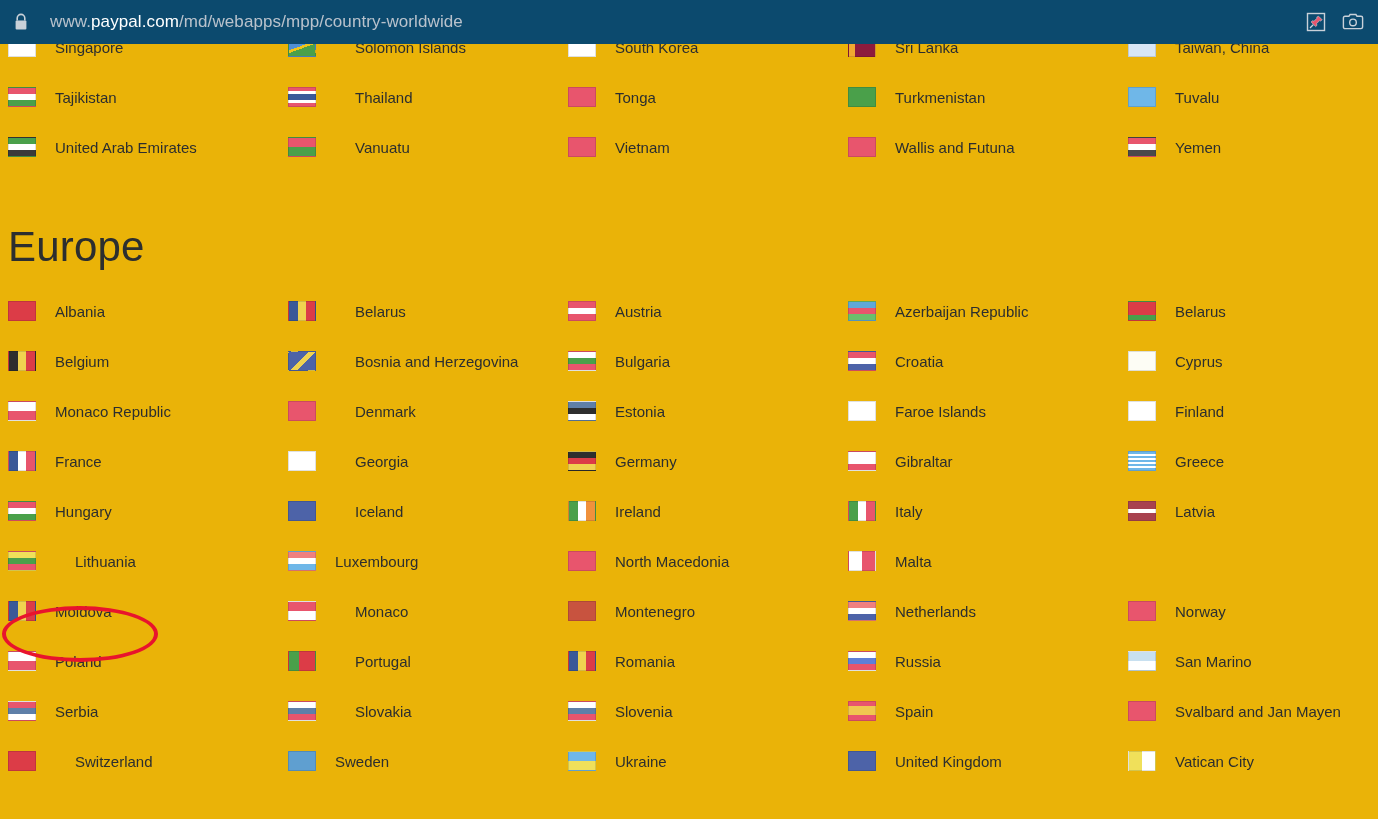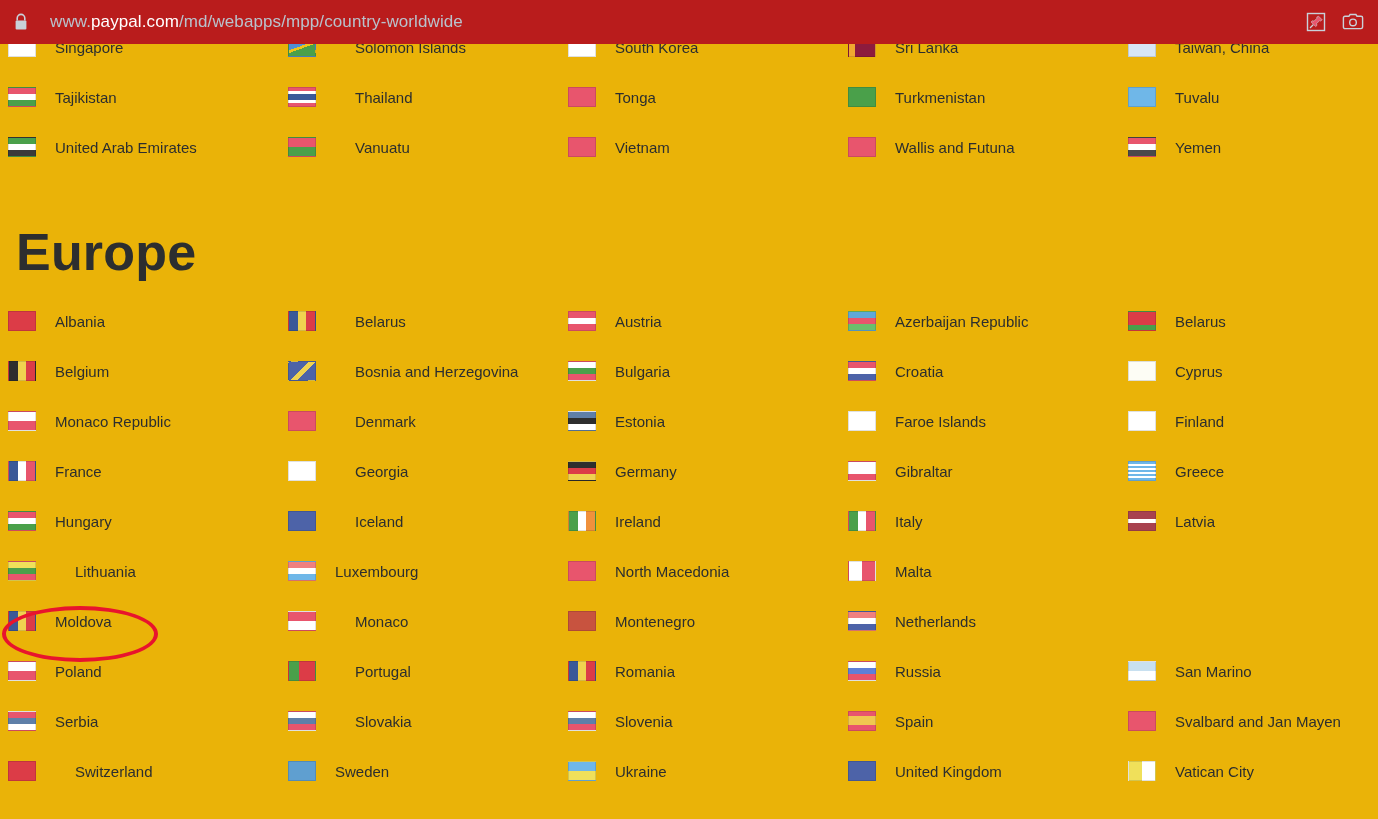--- a/index.html
+++ b/index.html
@@ -10,21 +10,21 @@
     background: #ffffff;
     font-family: "Liberation Sans", sans-serif;
     overflow: hidden;
   }
 
   
   .urlbar {
     position: absolute;
     top: 0; left: 0;
     width: 1378px; height: 44px;
-    background: #b91c1c;
+    background: #0c4a6e;
     display: flex;
     align-items: center;
     z-index: 30;
   }
   .lock-icon {
     margin-left: 14px;
     width: 14px; height: 18px;
     display: block;
     flex: 0 0 auto;
   }
@@ -59,24 +59,24 @@
 
   
   .clip-strip {
     position: relative;
     height: 14px;
     overflow: hidden;
   }
   .clip-strip .grid-row { margin-top: -22px; }
 
   .section-heading {
-    font-size: 52px;
-    font-weight: 700;
+    font-size: 42px;
+    font-weight: 400;
     color: #2c2e2f;
-    margin: 8px;
+    margin: 0;
     padding: 0 0 0 8px;
     letter-spacing: .2px;
     line-height: 1;
     font-family: "Liberation Sans", sans-serif;
   }
 
   .grid {
     display: block;
     padding-left: 8px;
   }
@@ -375,20 +375,24 @@
           <span class="country-name">Monaco</span>
         </div>
         <div class="cell c2">
           <span class="flag" style="background: linear-gradient(rgb(200, 83, 63) 0px, rgb(200, 83, 63) 100%);"></span>
           <span class="country-name">Montenegro</span>
         </div>
         <div class="cell c3">
           <span class="flag" style="background: linear-gradient(rgb(240, 128, 128) 0px, rgb(240, 128, 128) 33%, rgb(255, 255, 255) 33%, rgb(255, 255, 255) 66%, rgb(77, 99, 168) 66%, rgb(77, 99, 168) 100%);"></span>
           <span class="country-name">Netherlands</span>
         </div>
+        <div class="cell c4">
+          <span class="flag" style="background: linear-gradient(rgb(232, 85, 109) 0px, rgb(232, 85, 109) 100%);"></span>
+          <span class="country-name">Norway</span>
+        </div>
       </div>
       <div class="grid-row">
         <div class="cell c0">
           <span class="flag" style="background: linear-gradient(rgb(255, 255, 255) 0px, rgb(255, 255, 255) 50%, rgb(232, 85, 109) 50%, rgb(232, 85, 109) 100%);"></span>
           <span class="country-name">Poland</span>
         </div>
         <div class="cell c1">
           <span class="flag" style="background: linear-gradient(90deg, rgb(74, 160, 74) 0px, rgb(74, 160, 74) 40%, rgb(220, 60, 71) 40%, rgb(220, 60, 71) 100%);"></span>
           <span class="country-name">Portugal</span>
         </div>

